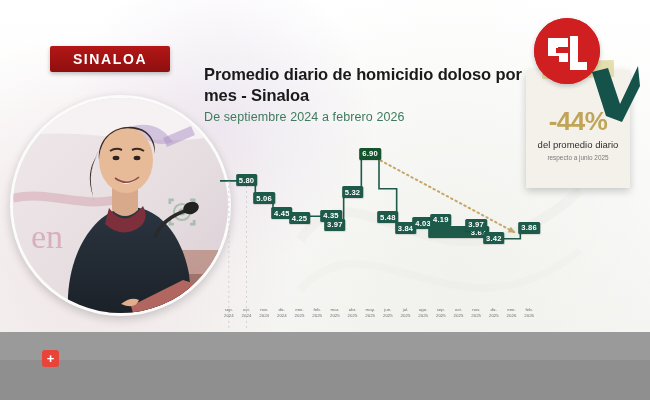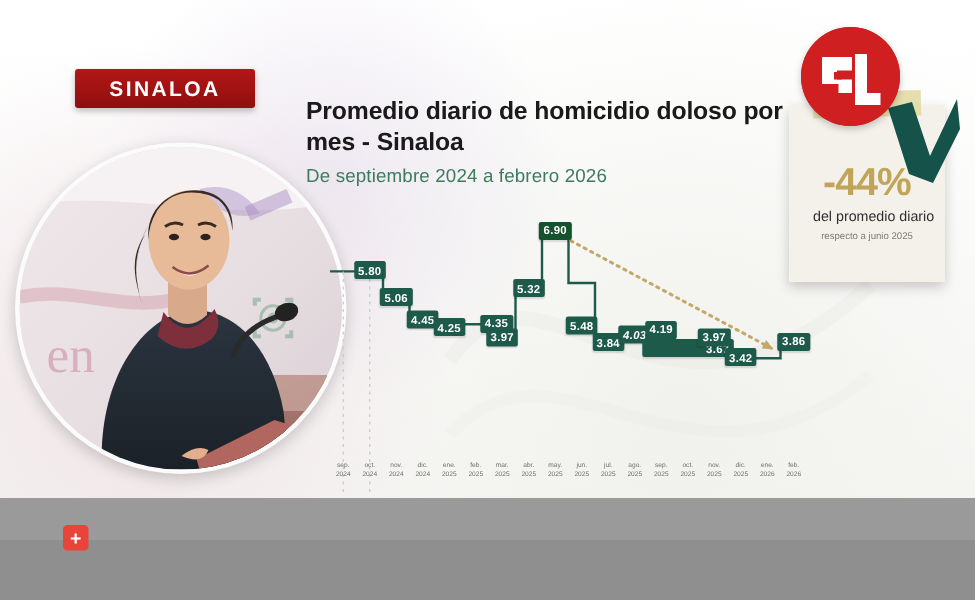--- a/index.html
+++ b/index.html
@@ -71,22 +71,22 @@
     background:#cf1f21;box-shadow:0 2px 5px rgba(0,0,0,.22);z-index:3;}
   .check{position:absolute;right:-2px;top:46px;z-index:2;}
   .card{
     position:absolute;left:4px;top:52px;width:104px;height:118px;
     background:#f3f1ea;box-shadow:0 3px 8px rgba(0,0,0,.2);z-index:1;
   }
   .tape{position:absolute;left:16px;top:-9px;width:72px;height:17px;
     background:rgba(225,216,160,.85);transform:rotate(-1.5deg);}
   .pct{position:absolute;left:0;right:0;top:36px;text-align:center;
     font-size:26px;font-weight:bold;color:#c0a457;letter-spacing:-.5px;}
-  .pct-sub{position:absolute;left:0;right:0;top:69px;
-    font-size:9.5px;color:#2e2e2e;margin-left:16px;}
+  .pct-sub{position:absolute;left:0;right:0;top:69px;text-align:center;
+    font-size:9.5px;color:#2e2e2e;}
   .pct-note{position:absolute;left:0;right:0;top:84px;text-align:center;
     font-size:6.4px;color:#7a7a7a;}
 
   
   .brand{position:absolute;left:42px;bottom:33px;display:flex;align-items:center;gap:7px;}
   .brand-mark{width:17px;height:17px;border-radius:3px;background:#e8443a;
     display:flex;align-items:center;justify-content:center;color:#fff;font-size:13px;
     font-weight:bold;line-height:1;}
   .brand-text{color:#ffffff;font-size:15.5px;letter-spacing:.2px;}
 </style>
@@ -258,21 +258,21 @@
       <div class="vallabel" style="left: 246.5px; top: 180.419px;">5.80</div>
       <div class="vallabel" style="left: 264.167px; top: 198.419px;">5.06</div>
       <div class="vallabel" style="left: 281.833px; top: 213.257px;">4.45</div>
       <div class="vallabel" style="left: 299.5px; top: 218.122px;">4.25</div>
       <div class="vallabel" style="left: 331px; top: 215.689px;">4.35</div>
       <div class="vallabel" style="left: 334.833px; top: 224.932px;">3.97</div>
       <div class="vallabel" style="left: 352.5px; top: 192.095px;">5.32</div>
       <div class="vallabel peak" style="left: 370.167px; top: 153.662px;">6.90</div>
       <div class="vallabel" style="left: 387.833px; top: 188.203px; margin-top: 29px;">5.48</div>
       <div class="vallabel" style="left: 405.5px; top: 228.095px;">3.84</div>
-      <div class="vallabel" style="left: 423.167px; top: 223.473px; font-style: italic;">4.03</div>
+      <div class="vallabel" style="left: 423.167px; top: 223.473px;">4.03</div>
       <div class="vallabel" style="left: 440.833px; top: 219.581px;">4.19</div>
       <div class="vallabel" style="left: 458.5px; top: 232.23px; padding-left: 43px;">3.67</div>
       <div class="vallabel" style="left: 476.167px; top: 224.932px;">3.97</div>
       <div class="vallabel" style="left: 493.833px; top: 238.311px;">3.42</div>
       <div class="vallabel" style="left: 529.167px; top: 227.608px;">3.86</div>
     </div>
 
   <div class="promo">
     <div class="check">
       <svg width="52" height="62" viewBox="0 0 52 62">

